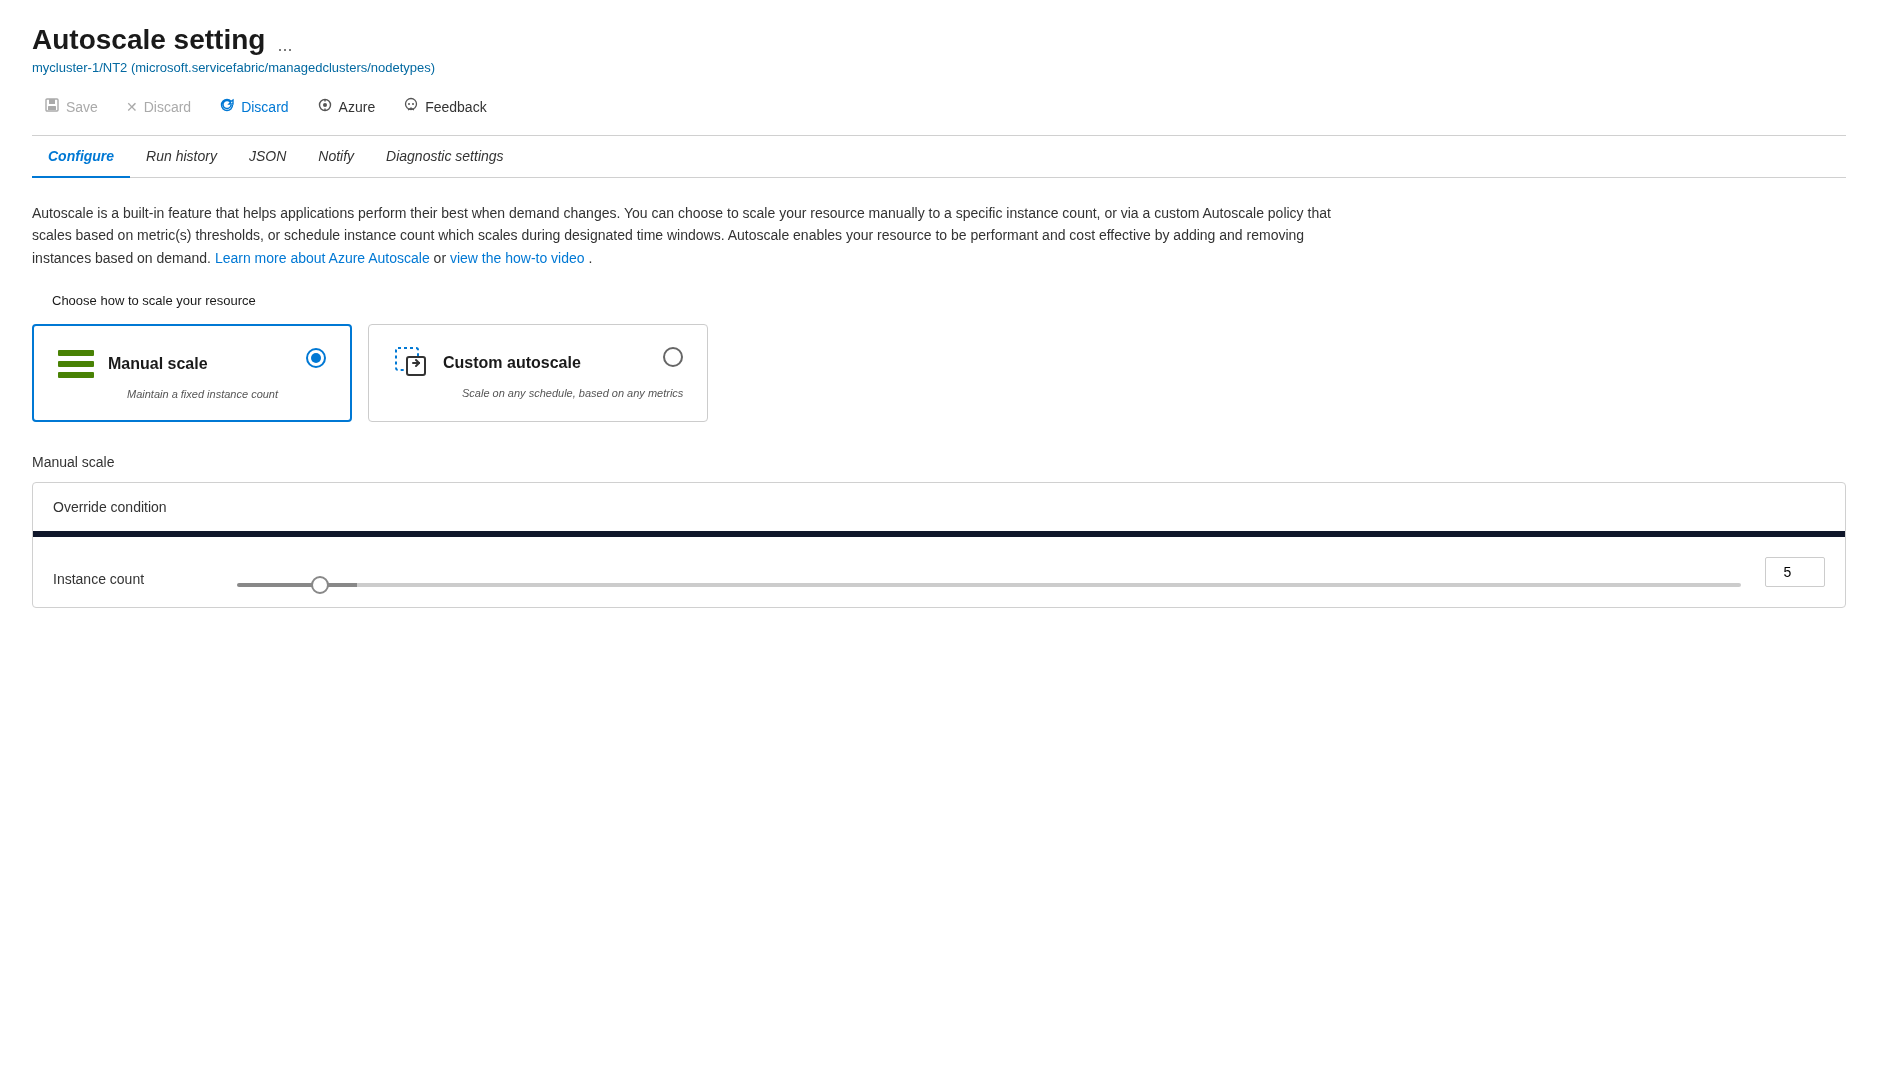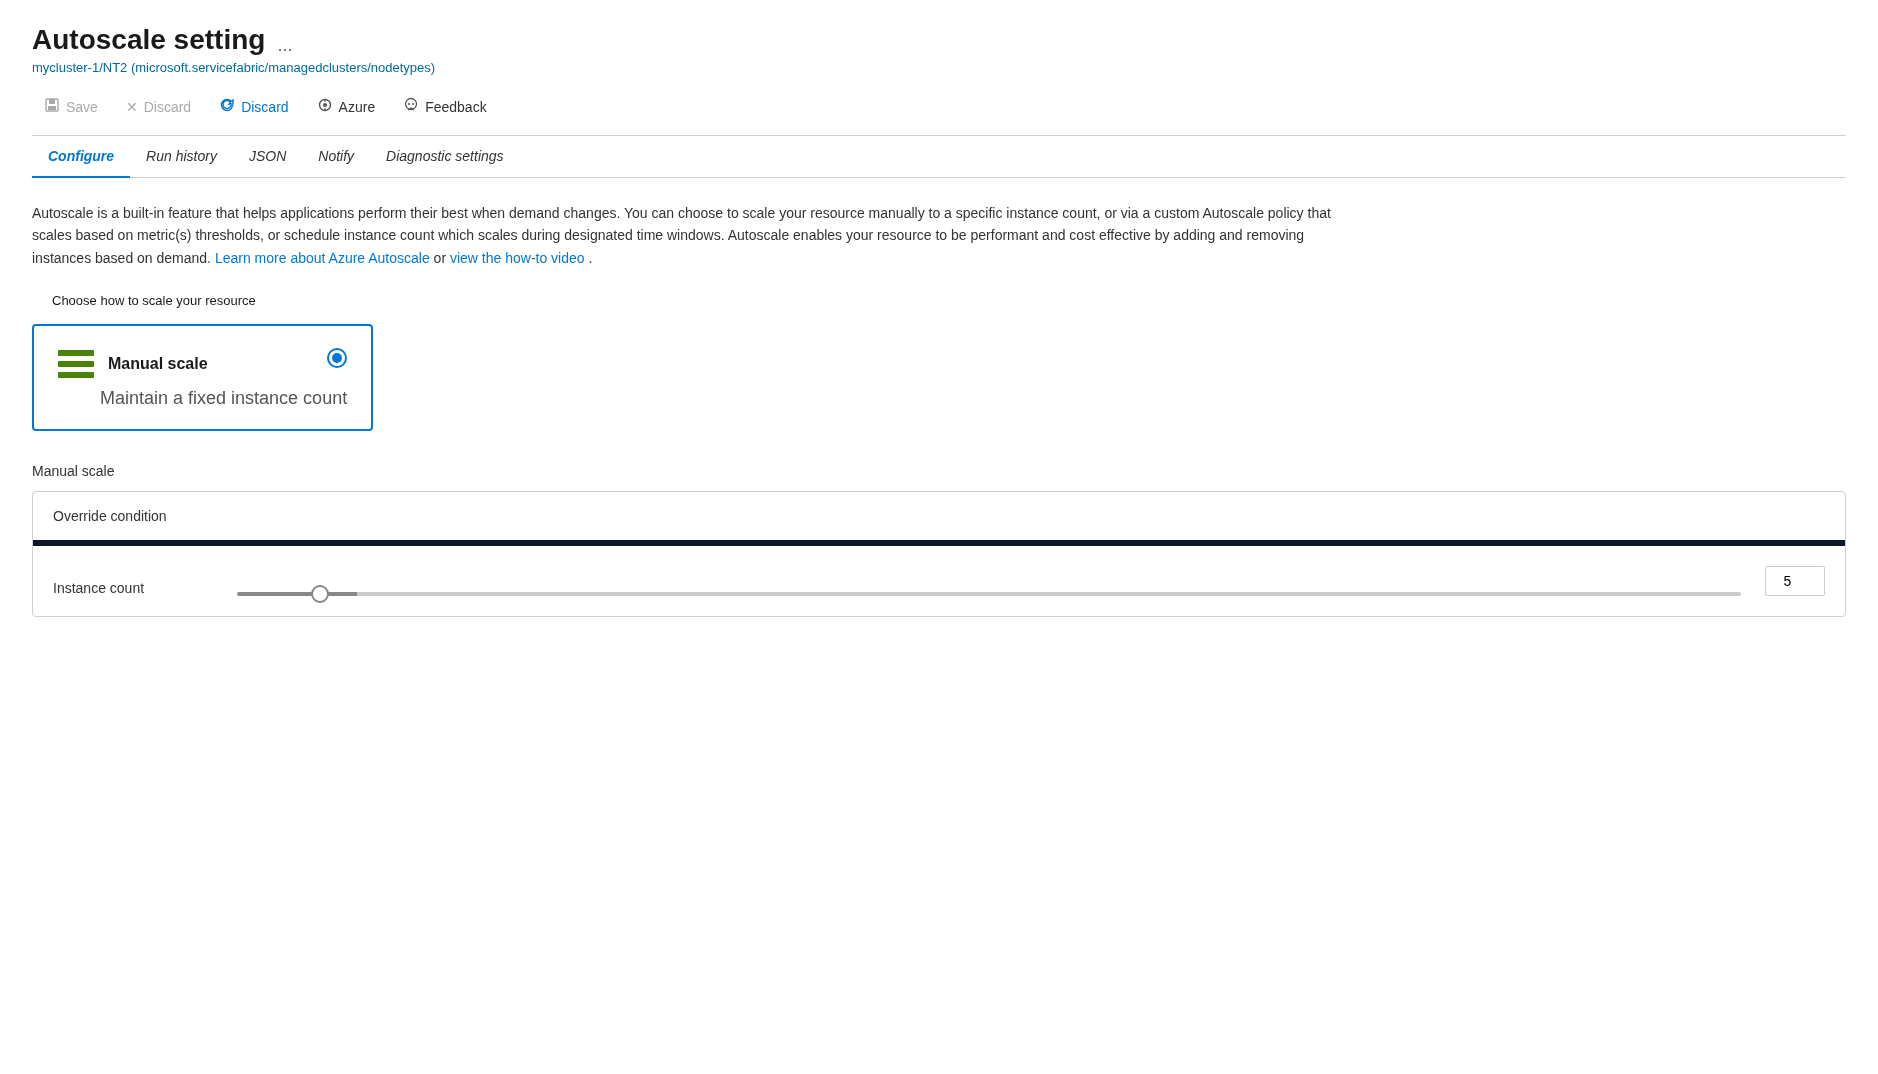--- a/index.html
+++ b/index.html
@@ -130,23 +130,24 @@
       display: flex;
       align-items: center;
       gap: 14px;
     }
     .scale-card-title {
       font-size: 16px;
       font-weight: 700;
       color: #1a1a1a;
     }
     .scale-card-desc {
-      font-size: 18px;
+      font-size: 11px;
       color: #555;
-      margin-left: 42px;
+      margin-left: 69px;
+      font-style: italic;
     }
     .radio-btn {
       width: 20px;
       height: 20px;
       border-radius: 50%;
       border: 2px solid #666;
       display: flex;
       align-items: center;
       justify-content: center;
       flex-shrink: 0;
@@ -336,20 +337,38 @@
           <div class="bar"></div>
           <div class="bar"></div>
         </div>
         <span class="scale-card-title">Manual scale</span>
       </div>
       <div class="radio-btn selected"></div>
     </div>
     <div class="scale-card-desc">Maintain a fixed instance count</div>
   </div>
 
+  <div class="scale-card">
+    <div class="scale-card-header">
+      <div class="scale-card-icon-title">
+        <div class="custom-autoscale-icon">
+          <svg viewBox="0 0 36 36" fill="none" xmlns="http://www.w3.org/2000/svg">
+            <rect x="3" y="3" width="22" height="22" rx="2" stroke="#0078d4" stroke-width="2" stroke-dasharray="3 3" fill="none"></rect>
+            <rect x="14" y="12" width="18" height="18" rx="2" fill="white" stroke="#333" stroke-width="2"></rect>
+            <line x1="20" y1="18" x2="26" y2="18" stroke="#333" stroke-width="2" stroke-linecap="round"></line>
+            <line x1="26" y1="18" x2="23" y2="15" stroke="#333" stroke-width="2" stroke-linecap="round"></line>
+            <line x1="26" y1="18" x2="23" y2="21" stroke="#333" stroke-width="2" stroke-linecap="round"></line>
+          </svg>
+        </div>
+        <span class="scale-card-title">Custom autoscale</span>
+      </div>
+      <div class="radio-btn"></div>
+    </div>
+    <div class="scale-card-desc">Scale on any schedule, based on any metrics</div>
+  </div>
 </div>
 
 <div class="manual-scale-section-label">Manual scale</div>
 
 <div class="override-condition-box">
   <div class="override-condition-header">Override condition</div>
   <div class="instance-count-row">
     <span class="instance-count-label">Instance count</span>
     <div class="slider-container">
       <input type="range" class="slider" min="0" max="100" value="5" style="">

